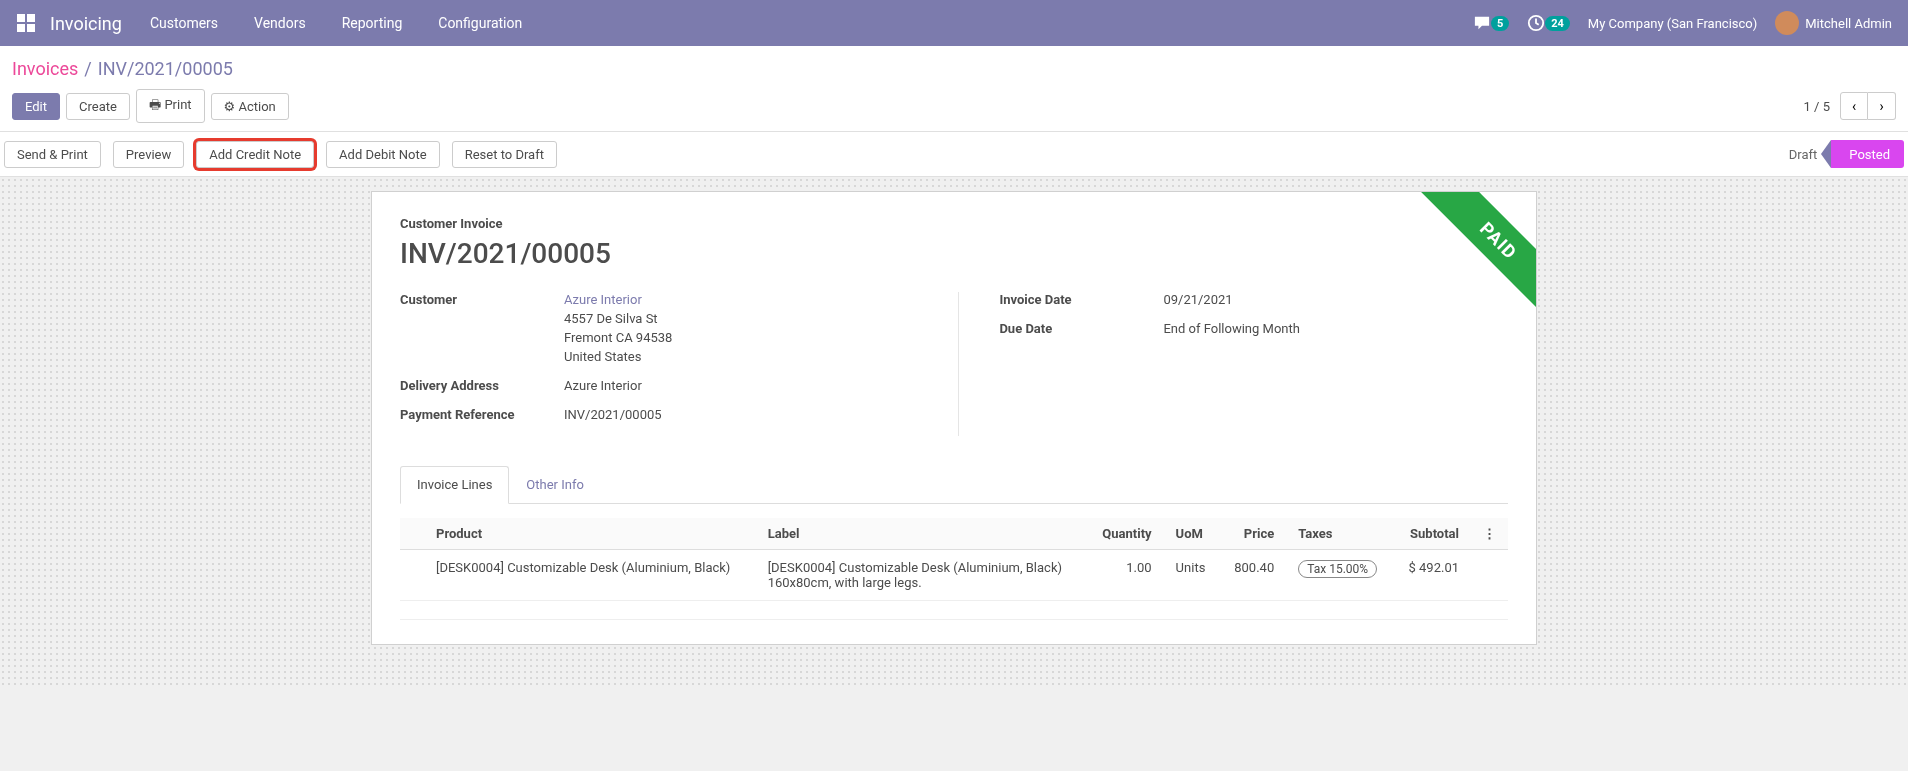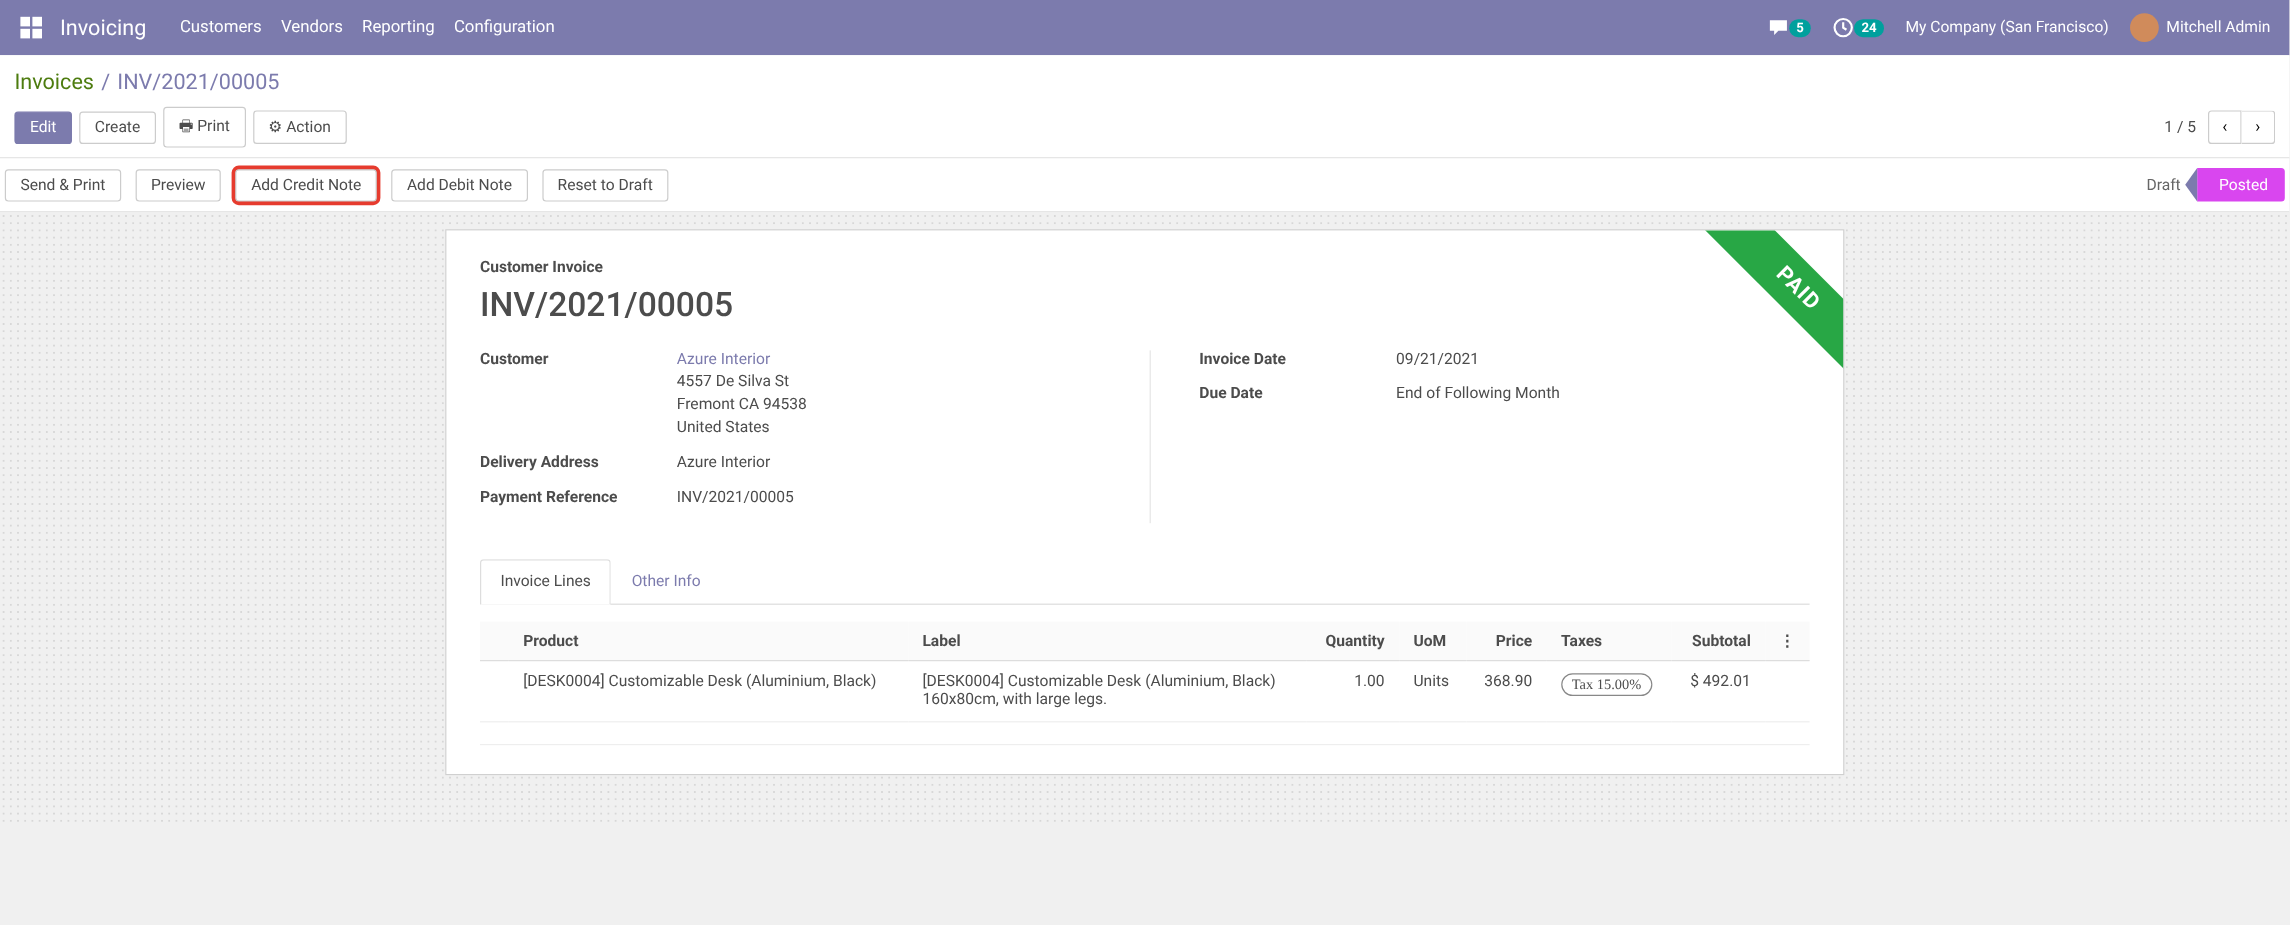--- a/index.html
+++ b/index.html
@@ -2,32 +2,32 @@
 <html><head>
 <meta charset="utf-8">
 <style>
 * { margin:0; padding:0; box-sizing:border-box; font-family:-apple-system,BlinkMacSystemFont,"Segoe UI",Roboto,sans-serif; }
 body { background:#f0f0f0; font-size:13px; color:#4c4c4c; min-width:1556px; }
 
 
 .topnav { background:#7c7bad; height:46px; display:flex; align-items:center; padding:0 16px; color:#fff; }
 .apps-icon { width:20px; height:20px; margin-right:14px; cursor:pointer; }
 .brand { font-size:18px; margin-right:28px; }
-.navlinks { display:flex; gap:16px; }
+.navlinks { display:flex; gap:36px; }
 .navlinks a { color:#fff; text-decoration:none; font-size:14px; }
 .spacer { flex:1; }
 .right-area { display:flex; align-items:center; gap:18px; font-size:13px; }
 .badge-wrap { position:relative; display:inline-flex; align-items:center; }
 .badge { background:#00a09d; color:#fff; border-radius:10px; padding:1px 6px; font-size:11px; font-weight:bold; }
 .avatar { width:24px; height:24px; border-radius:50%; background:#d08b5b; display:inline-block; }
 
 
 .subhead { background:#fff; padding:8px 12px 0 12px; border-bottom:1px solid #e0e0e0; }
 .breadcrumb { display:flex; gap:6px; font-size:18px; color:#7c7bad; margin-bottom:10px; padding-top:4px; }
-.breadcrumb a { color:#4d7c0f; text-decoration:none; }
+.breadcrumb a { color:#ec4899; text-decoration:none; }
 .breadcrumb .sep { color:#7c7bad; }
 .breadcrumb .current { color:#7c7bad; }
 .toolbar-row { display:flex; align-items:center; padding-bottom:8px; }
 .btn { background:#fff; border:1px solid #ccc; border-radius:3px; padding:5px 12px; font-size:13px; cursor:pointer; color:#4c4c4c; }
 .btn + .btn { margin-left:6px; }
 .btn.primary { background:#7c7bad; color:#fff; border-color:#7c7bad; }
 .btn.highlight-red { box-shadow:0 0 0 3px #e63b2e; position:relative; z-index:2;}
 .pager { margin-left:auto; display:flex; align-items:center; gap:10px; font-size:13px; color:#4c4c4c; }
 .pager-btns { display:flex; }
 .pager-btns button { background:#fff; border:1px solid #ccc; width:28px; height:28px; cursor:pointer; font-size:14px; }
@@ -62,21 +62,21 @@
 
 .tabs { display:flex; margin-top:30px; border-bottom:1px solid #ddd; }
 .tab { padding:10px 16px; font-size:13px; cursor:pointer; color:#7c7bad; border:1px solid transparent; }
 .tab.active { color:#4c4c4c; border:1px solid #ddd; border-bottom:1px solid #fff; margin-bottom:-1px; border-radius:3px 3px 0 0; background:#fff; }
 
 
 table.lines { width:100%; border-collapse:collapse; margin-top:14px; }
 table.lines th { text-align:left; font-weight:bold; font-size:13px; padding:8px 12px; background:#fafafa; border-bottom:1px solid #ddd; }
 table.lines th.r, table.lines td.r { text-align:right; }
 table.lines td { padding:10px 12px; vertical-align:top; font-size:13px; border-bottom:1px solid #eee; }
-.tax-pill { display:inline-block; border:1px solid #888; border-radius:10px; padding:1px 8px; font-size:12px; color:#4c4c4c;font-family:Liberation Serif, serif; }
+.tax-pill { display:inline-block; border:1px solid #888; border-radius:10px; padding:1px 8px; font-size:12px; color:#4c4c4c; }
 .menu-dots{ width:12px; text-align:center; cursor:pointer; color:#4c4c4c; }
 .row-handle { width:24px; color:#ccc; }
 hr.end { margin-top:18px; border:none; border-top:1px solid #eee; }
 
 </style>
 </head>
 <body>
 
 <div class="topnav">
   <svg class="apps-icon" viewBox="0 0 20 20" fill="#fff">
@@ -216,21 +216,21 @@
       <tbody>
         <tr>
           <td class="row-handle"></td>
           <td>[DESK0004] Customizable Desk (Aluminium, Black)</td>
           <td>
             <div>[DESK0004] Customizable Desk (Aluminium, Black)</div>
             <div>160x80cm, with large legs.</div>
           </td>
           <td class="r">1.00</td>
           <td>Units</td>
-          <td class="r">368.90</td>
+          <td class="r">800.40</td>
           <td><span class="tax-pill">Tax 15.00%</span></td>
           <td class="r">$ 492.01</td>
           <td></td>
         </tr>
       </tbody>
     </table>
     <hr class="end">
   </div>
 </div>
 

